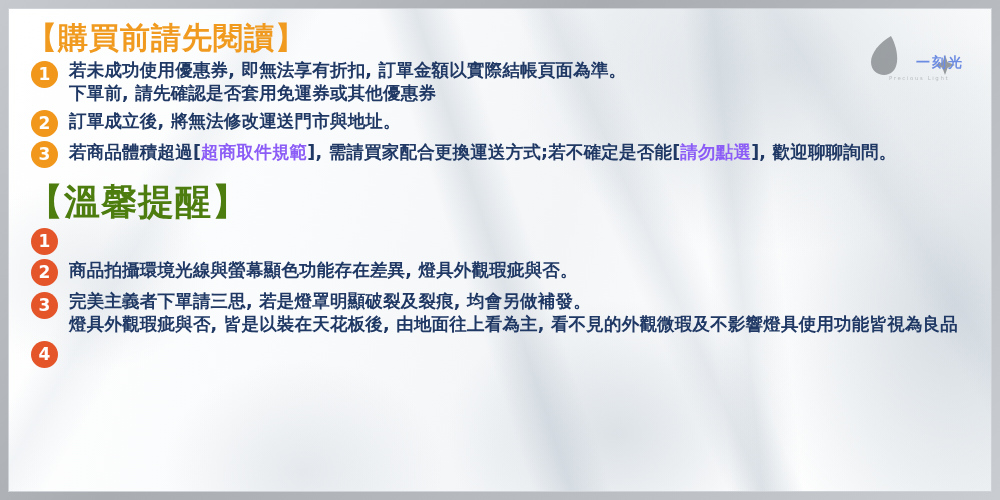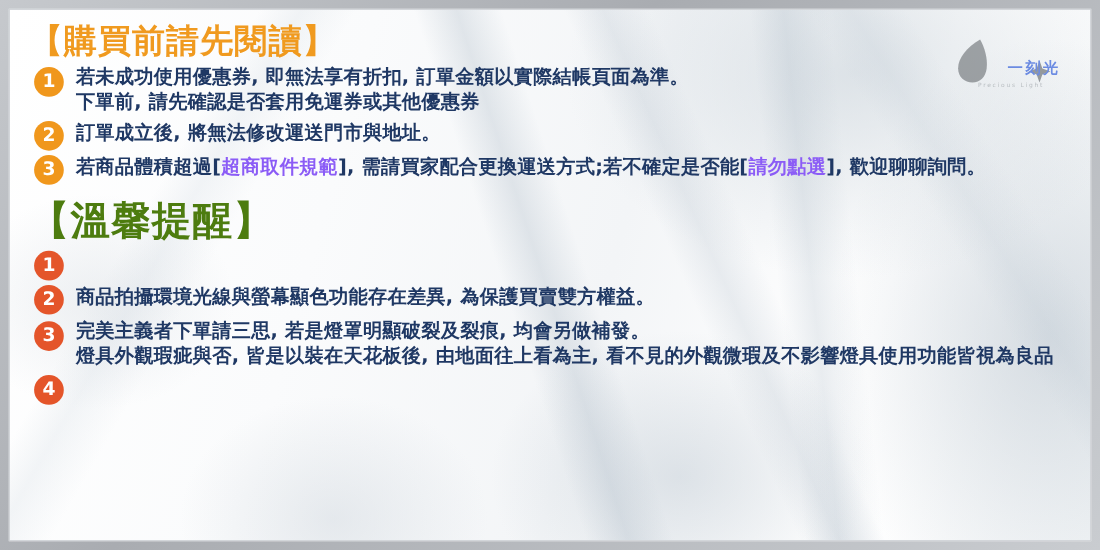--- a/index.html
+++ b/index.html
@@ -137,21 +137,21 @@
             <div class="line"><span>若商品體積超過[</span><span class="hl">超商取件規範</span><span>], 需請買家配合更換運送方式;若不確定是否能[</span><span class="hl">請勿點選</span><span>], 歡迎聊聊詢問。</span></div>
           </div>
         </div>
         <div class="heading heading-2">【溫馨提醒】</div>
         <div class="row tight">
           <div class="badge b-red">1</div>
         </div>
         <div class="row tight">
           <div class="badge b-red">2</div>
           <div class="lines">
-            <div class="line"><span>商品拍攝環境光線與螢幕顯色功能存在差異, 為保護買賣雙方權益。</span></div>
+            <div class="line"><span>商品拍攝環境光線與螢幕顯色功能存在差異, 燈具外觀瑕疵與否。</span></div>
           </div>
         </div>
         <div class="row">
           <div class="badge b-red nudge">3</div>
           <div class="lines">
             <div class="line"><span>完美主義者下單請三思, 若是燈罩明顯破裂及裂痕, 均會另做補發。</span></div>
             <div class="line"><span>燈具外觀瑕疵與否, 皆是以裝在天花板後, 由地面往上看為主, 看不見的外觀微瑕及不影響燈具使用功能皆視為良品</span></div>
           </div>
         </div>
         <div class="row tight">

